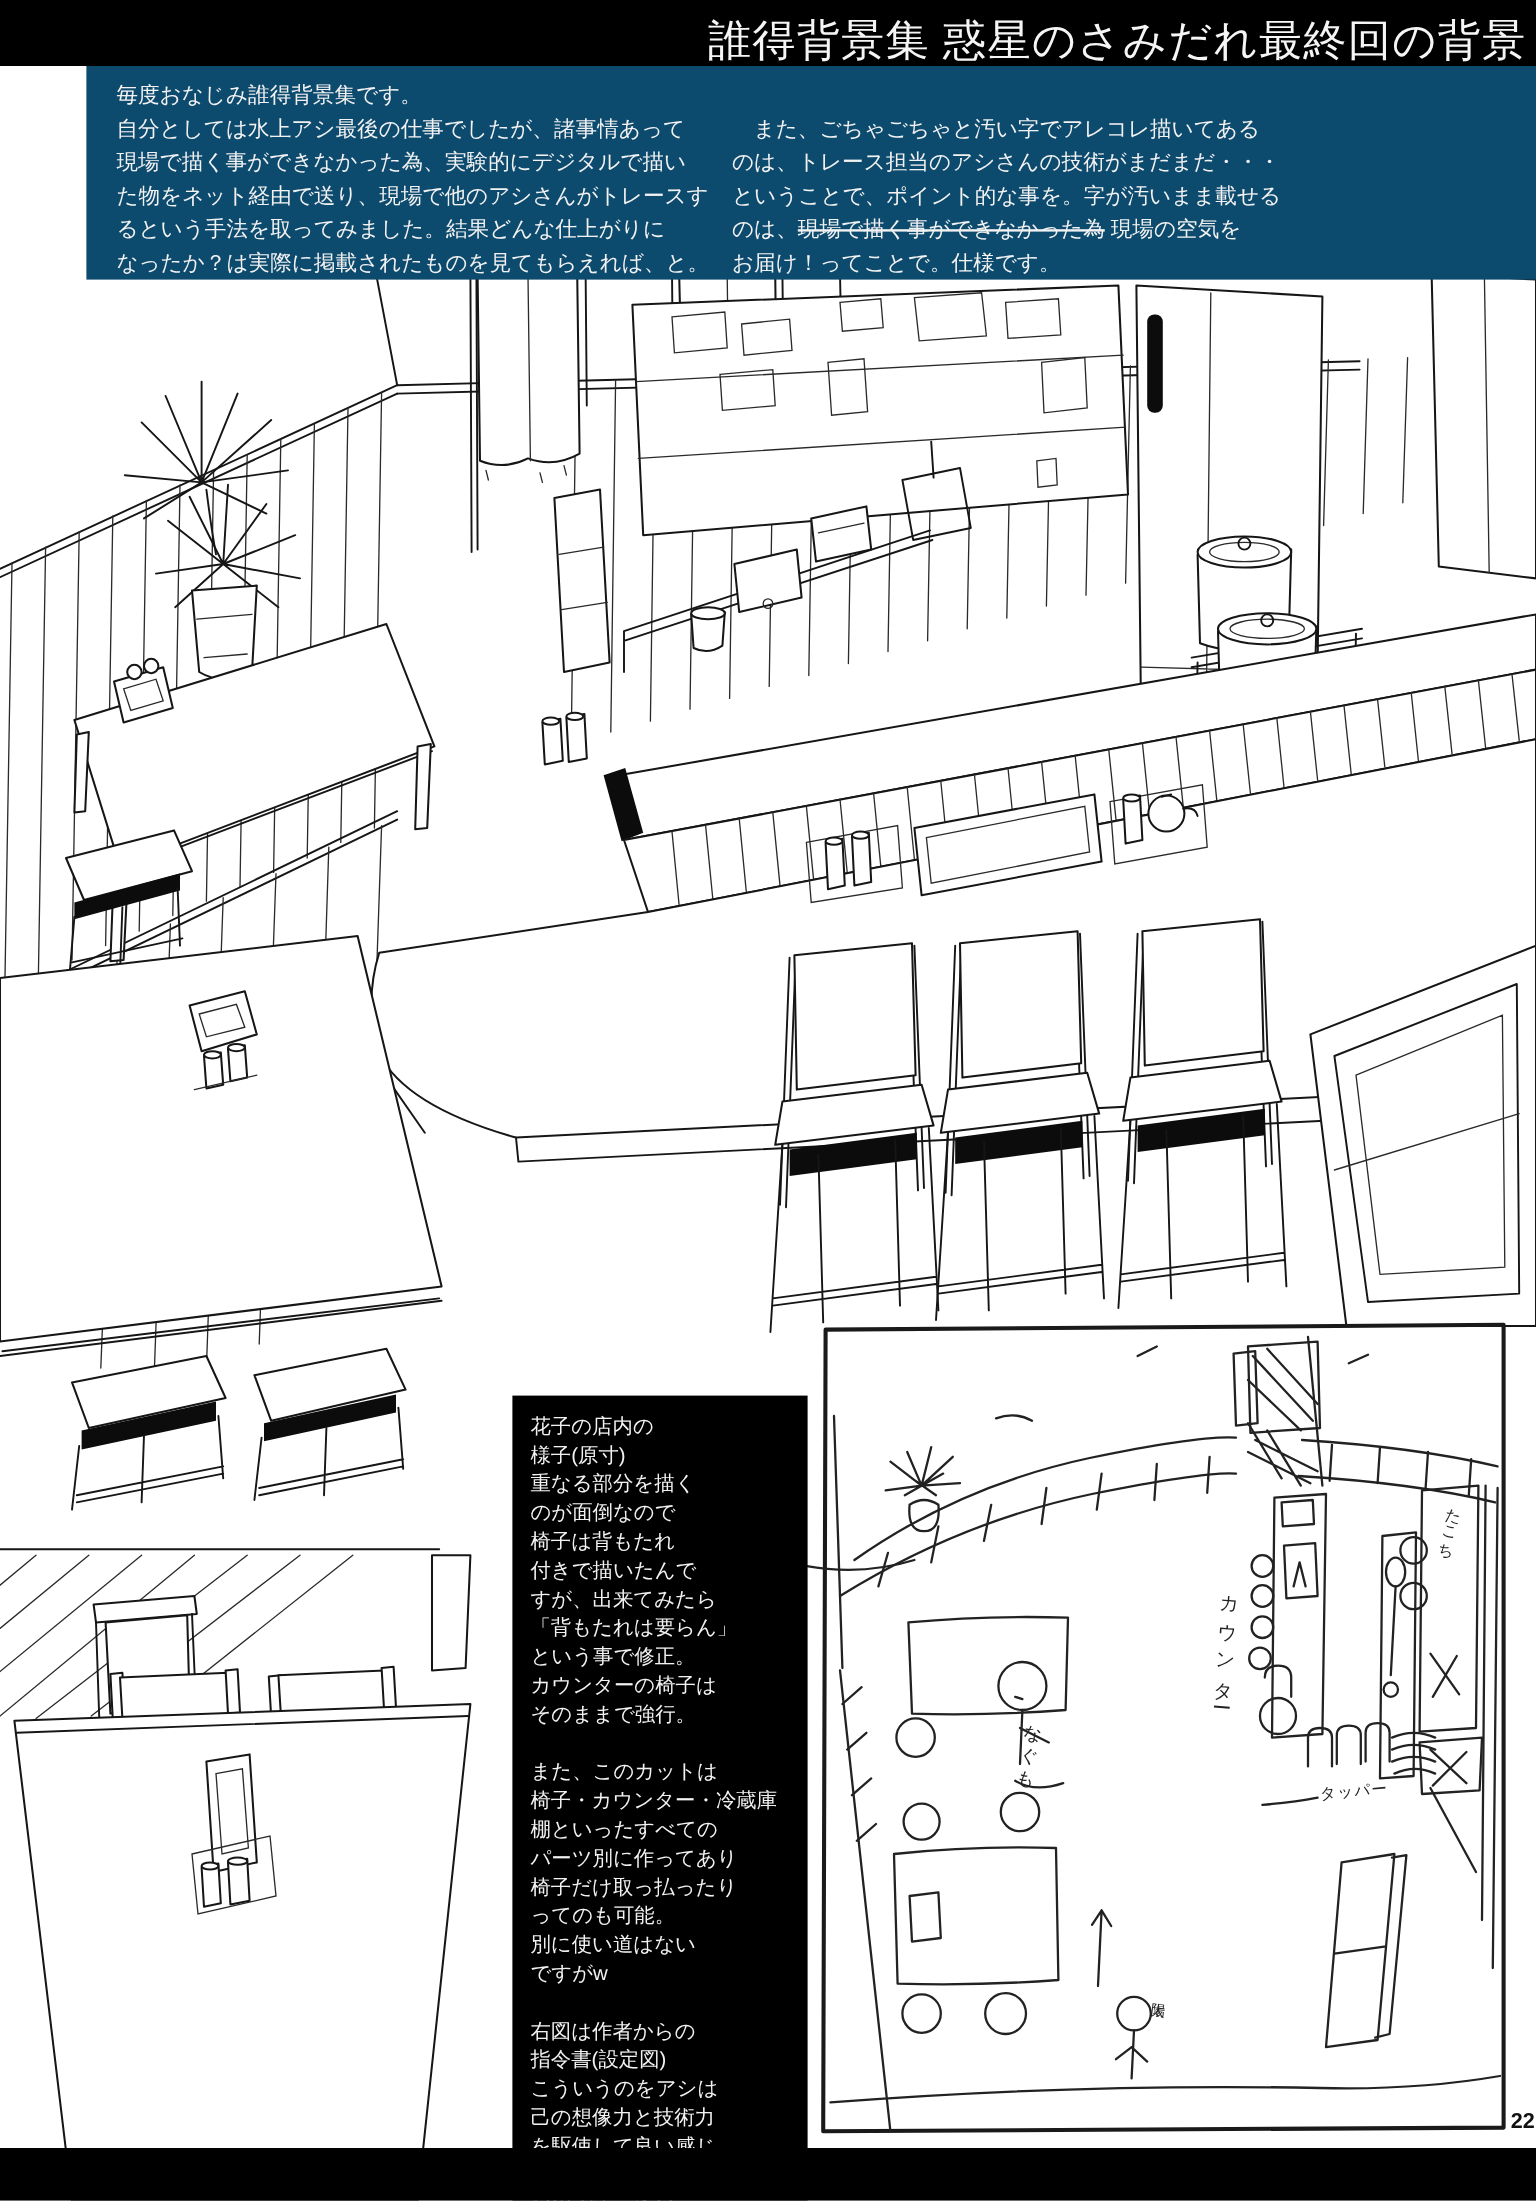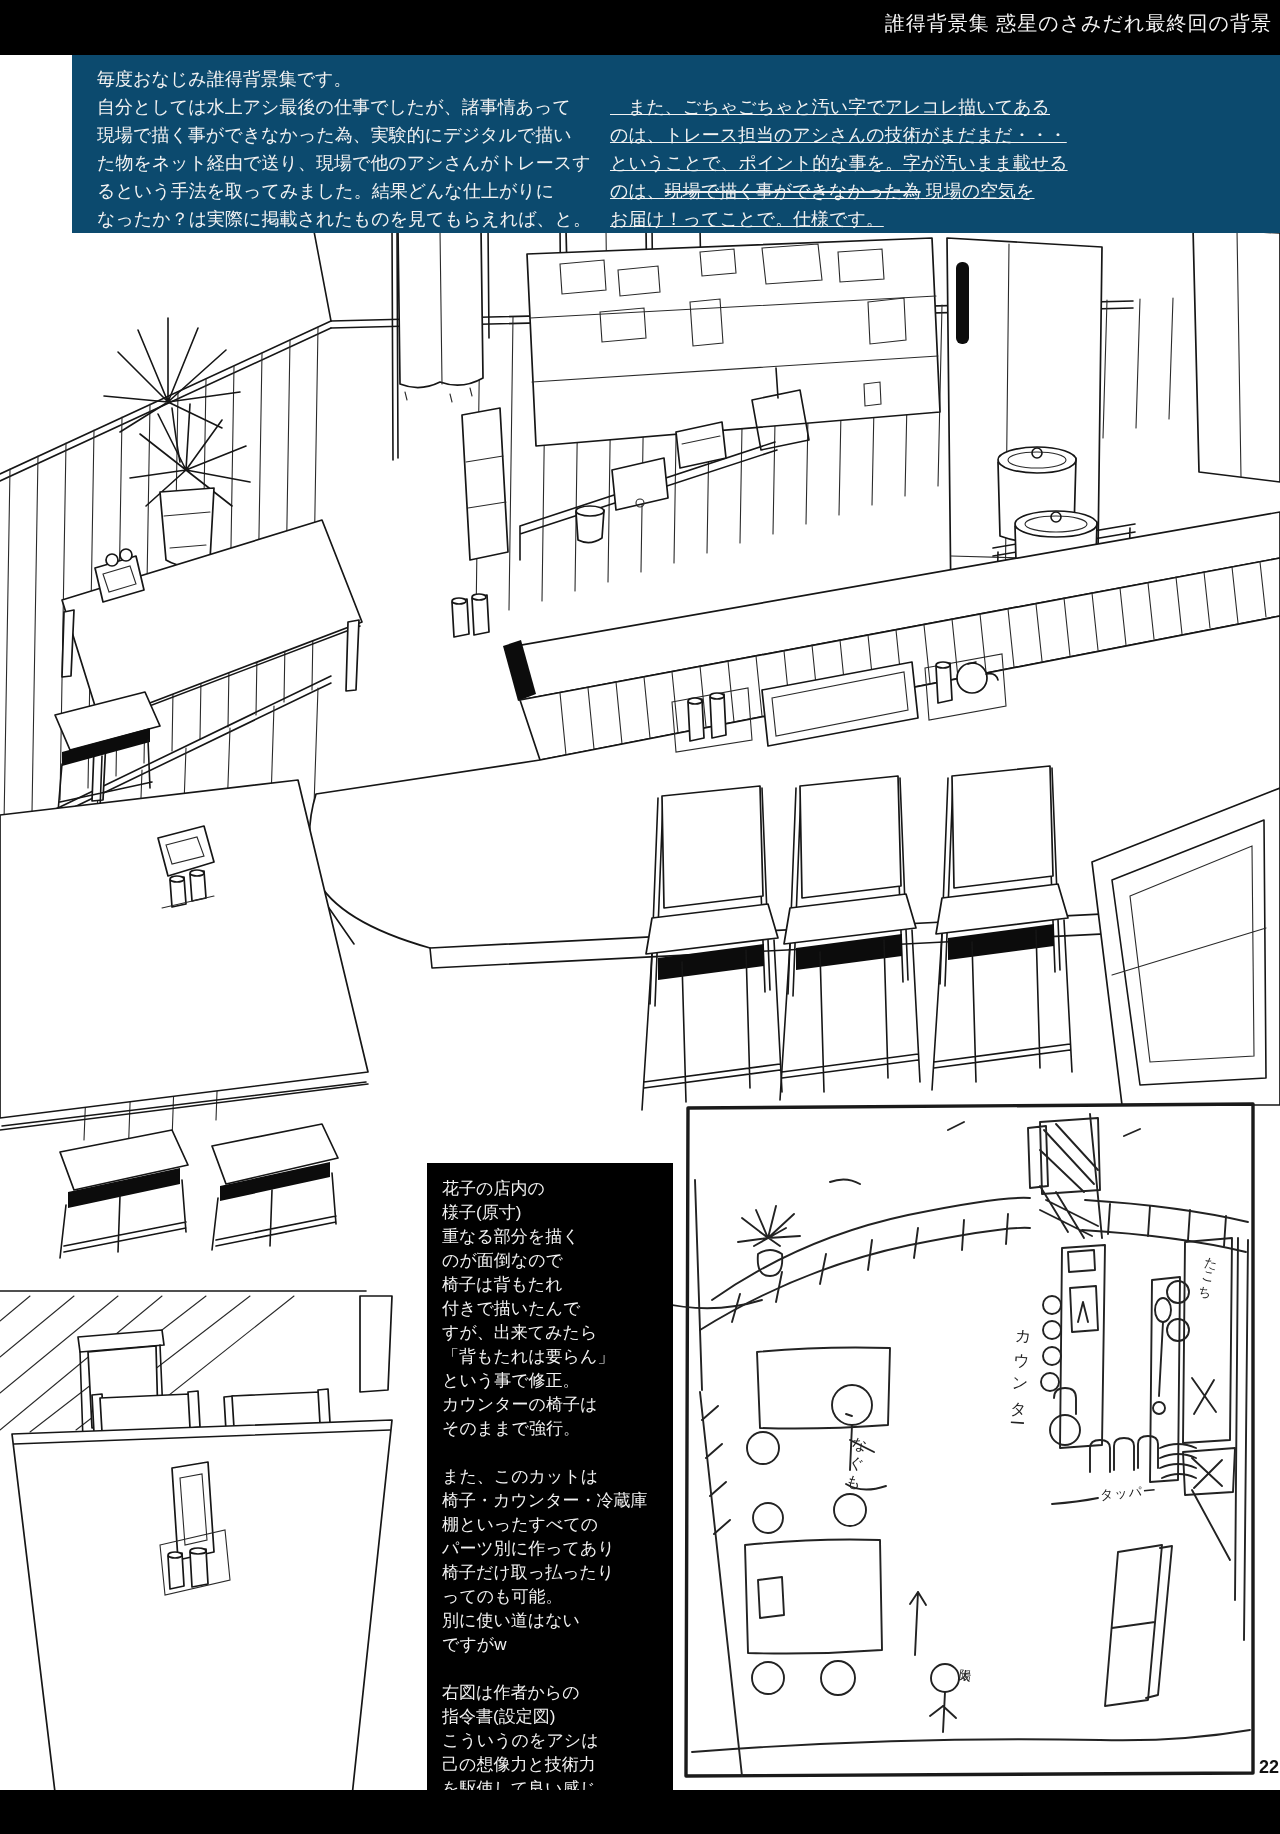--- a/index.html
+++ b/index.html
@@ -1,26 +1,26 @@
 <!DOCTYPE html>
 <html><head>
 <meta charset="utf-8">
 <style>
   html,body{margin:0;padding:0;background:#777;}
   .page{position:relative;width:1280px;height:1834px;background:#ffffff;overflow:hidden;
         font-family:"Liberation Sans", sans-serif;}
   .art{position:absolute;left:0;top:0;width:1280px;height:1834px;}
   
   .topbar{position:absolute;left:0;top:0;width:1280px;height:55px;background:#000;z-index:4;}
-  .topbar-title{position:absolute;right:8px;top:10px;color:#f5f5f5;font-size:20px;letter-spacing:1px;white-space:nowrap;}
+  .topbar-title{position:absolute;right:8px;top:10px;color:#f5f5f5;font-size:36px;letter-spacing:1px;white-space:nowrap;}
   
   .intro{position:absolute;left:72px;top:55px;width:1200px;height:178px;background:#0c4a6e;z-index:3;padding-left:44px;}
   .intro-col{position:absolute;color:#f2f2f2;font-size:18px;line-height:28px;white-space:pre;}
   .intro-col.left{left:25px;top:10px;}
-  .intro-col.right{left:538px;top:38px;text-decoration:underline;}
+  .intro-col.right{left:538px;top:38px;}
   .strike{text-decoration:line-through;text-decoration-thickness:2px;}
   
   .note{position:absolute;left:427px;top:1163px;width:246px;height:671px;background:#000;color:#f2f2f2;
         font-size:17px;line-height:24px;white-space:pre;padding:14px 0 0 15px;box-sizing:border-box;z-index:3;}
   
   .bottombar{position:absolute;left:0;top:1790px;width:1280px;height:44px;background:#000;z-index:4;}
   
   .pageno{position:absolute;right:1px;top:1757px;font-size:18px;font-weight:bold;color:#111;z-index:5;}
   
   .sklabel{position:absolute;color:#222;z-index:3;font-family:"Liberation Sans",sans-serif;}

